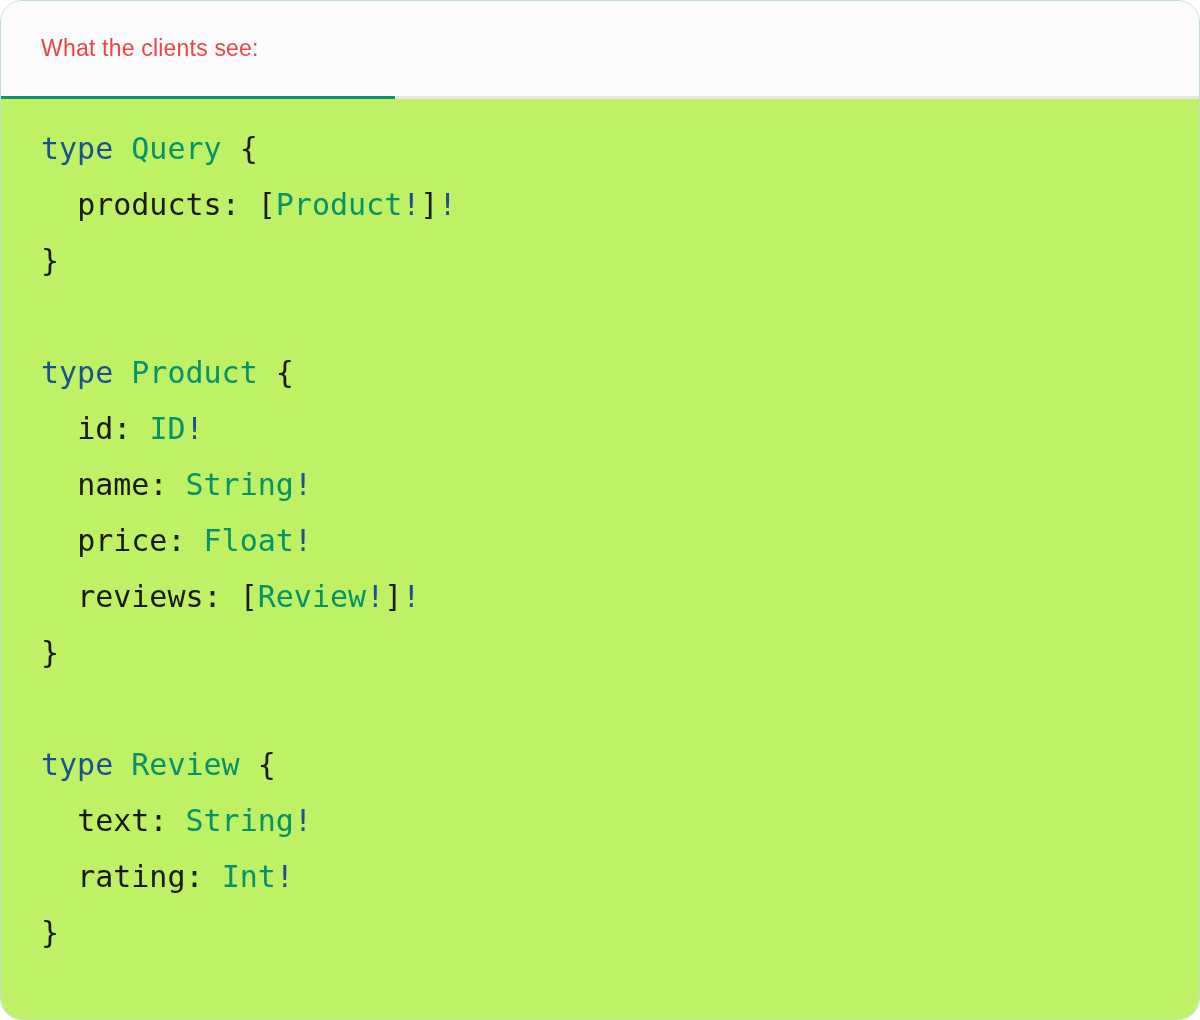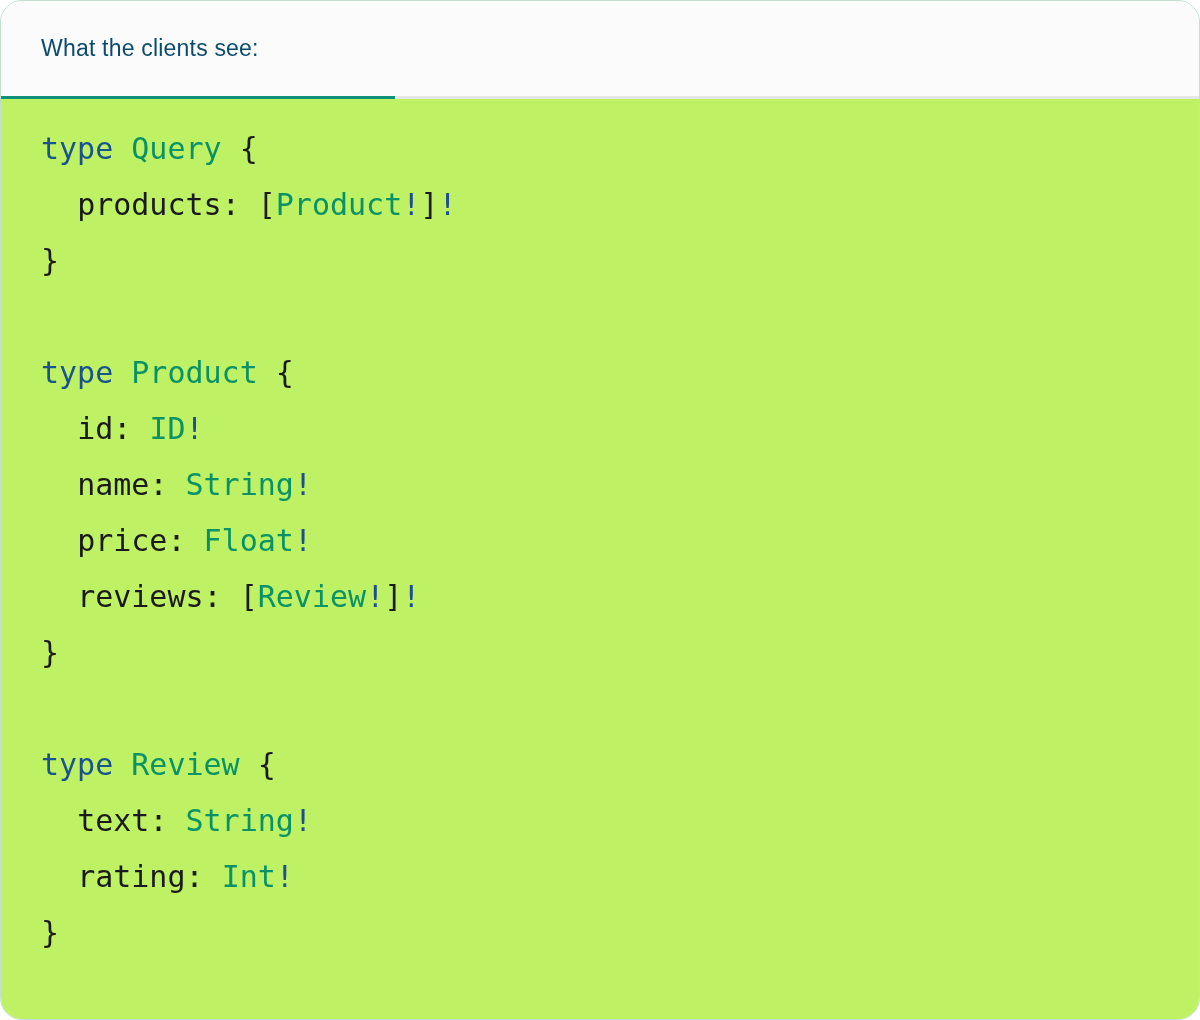--- a/index.html
+++ b/index.html
@@ -85,21 +85,21 @@
   .tok-field { color: #1a1a1a; }   
   .tok-bang  { color: #1d4f91; }   
 </style>
 </head>
 <body>
 
 <div class="card" style="border-color: rgb(191, 224, 207); background: rgb(255, 255, 255);">
 
   <div class="tabbar" style="background: rgb(251, 251, 251); border-bottom-color: rgb(230, 230, 230);">
     <div class="tab" style="border-bottom-color: rgb(15, 145, 119);">
-      <span class="tab-label" style="color: #0c4a6e;">What the clients see:</span>
+      <span class="tab-label" style="color: #ef4444;">What the clients see:</span>
     </div>
   </div>
 
   <div class="code-area">
     <pre class="code-block" id="code-block"><div class="code-line"><span class="tok-kw" style="color: rgb(25, 84, 143);">type</span><span class="tok-punct" style="color: rgb(26, 26, 26);"> </span><span class="tok-type" style="color: rgb(9, 146, 104);">Query</span><span class="tok-punct" style="color: rgb(26, 26, 26);"> {</span></div><div class="code-line"><span class="tok-punct" style="color: rgb(26, 26, 26);">  </span><span class="tok-field" style="color: rgb(26, 26, 26);">products</span><span class="tok-punct" style="color: rgb(26, 26, 26);">: [</span><span class="tok-type" style="color: rgb(9, 146, 104);">Product</span><span class="tok-bang" style="color: rgb(29, 79, 145);">!</span><span class="tok-punct" style="color: rgb(26, 26, 26);">]</span><span class="tok-bang" style="color: rgb(29, 79, 145);">!</span></div><div class="code-line"><span class="tok-punct" style="color: rgb(26, 26, 26);">}</span></div><div class="code-line blank">&nbsp;</div><div class="code-line"><span class="tok-kw" style="color: rgb(25, 84, 143);">type</span><span class="tok-punct" style="color: rgb(26, 26, 26);"> </span><span class="tok-type" style="color: rgb(9, 146, 104);">Product</span><span class="tok-punct" style="color: rgb(26, 26, 26);"> {</span></div><div class="code-line"><span class="tok-punct" style="color: rgb(26, 26, 26);">  </span><span class="tok-field" style="color: rgb(26, 26, 26);">id</span><span class="tok-punct" style="color: rgb(26, 26, 26);">: </span><span class="tok-type" style="color: rgb(9, 146, 104);">ID</span><span class="tok-bang" style="color: rgb(29, 79, 145);">!</span></div><div class="code-line"><span class="tok-punct" style="color: rgb(26, 26, 26);">  </span><span class="tok-field" style="color: rgb(26, 26, 26);">name</span><span class="tok-punct" style="color: rgb(26, 26, 26);">: </span><span class="tok-type" style="color: rgb(9, 146, 104);">String</span><span class="tok-bang" style="color: rgb(29, 79, 145);">!</span></div><div class="code-line"><span class="tok-punct" style="color: rgb(26, 26, 26);">  </span><span class="tok-field" style="color: rgb(26, 26, 26);">price</span><span class="tok-punct" style="color: rgb(26, 26, 26);">: </span><span class="tok-type" style="color: rgb(9, 146, 104);">Float</span><span class="tok-bang" style="color: rgb(29, 79, 145);">!</span></div><div class="code-line"><span class="tok-punct" style="color: rgb(26, 26, 26);">  </span><span class="tok-field" style="color: rgb(26, 26, 26);">reviews</span><span class="tok-punct" style="color: rgb(26, 26, 26);">: [</span><span class="tok-type" style="color: rgb(9, 146, 104);">Review</span><span class="tok-bang" style="color: rgb(29, 79, 145);">!</span><span class="tok-punct" style="color: rgb(26, 26, 26);">]</span><span class="tok-bang" style="color: rgb(29, 79, 145);">!</span></div><div class="code-line"><span class="tok-punct" style="color: rgb(26, 26, 26);">}</span></div><div class="code-line blank">&nbsp;</div><div class="code-line"><span class="tok-kw" style="color: rgb(25, 84, 143);">type</span><span class="tok-punct" style="color: rgb(26, 26, 26);"> </span><span class="tok-type" style="color: rgb(9, 146, 104);">Review</span><span class="tok-punct" style="color: rgb(26, 26, 26);"> {</span></div><div class="code-line"><span class="tok-punct" style="color: rgb(26, 26, 26);">  </span><span class="tok-field" style="color: rgb(26, 26, 26);">text</span><span class="tok-punct" style="color: rgb(26, 26, 26);">: </span><span class="tok-type" style="color: rgb(9, 146, 104);">String</span><span class="tok-bang" style="color: rgb(29, 79, 145);">!</span></div><div class="code-line"><span class="tok-punct" style="color: rgb(26, 26, 26);">  </span><span class="tok-field" style="color: rgb(26, 26, 26);">rating</span><span class="tok-punct" style="color: rgb(26, 26, 26);">: </span><span class="tok-type" style="color: rgb(9, 146, 104);">Int</span><span class="tok-bang" style="color: rgb(29, 79, 145);">!</span></div><div class="code-line"><span class="tok-punct" style="color: rgb(26, 26, 26);">}</span></div></pre>
   </div>
 
 </div>
 
 </body></html>

